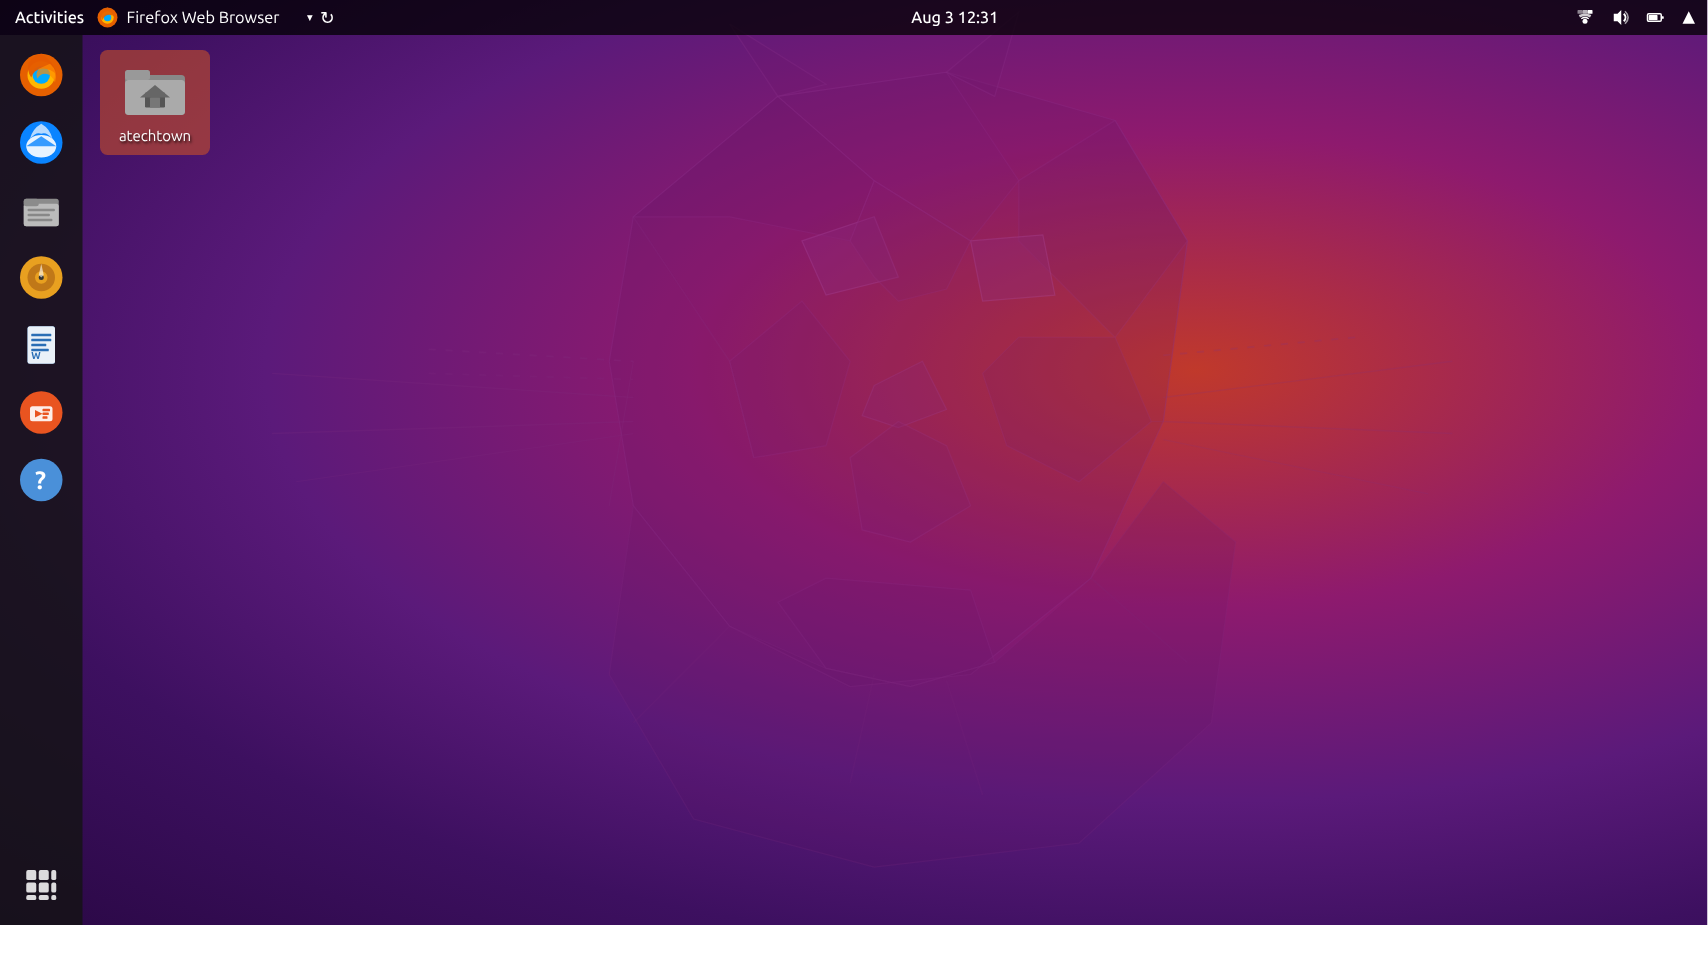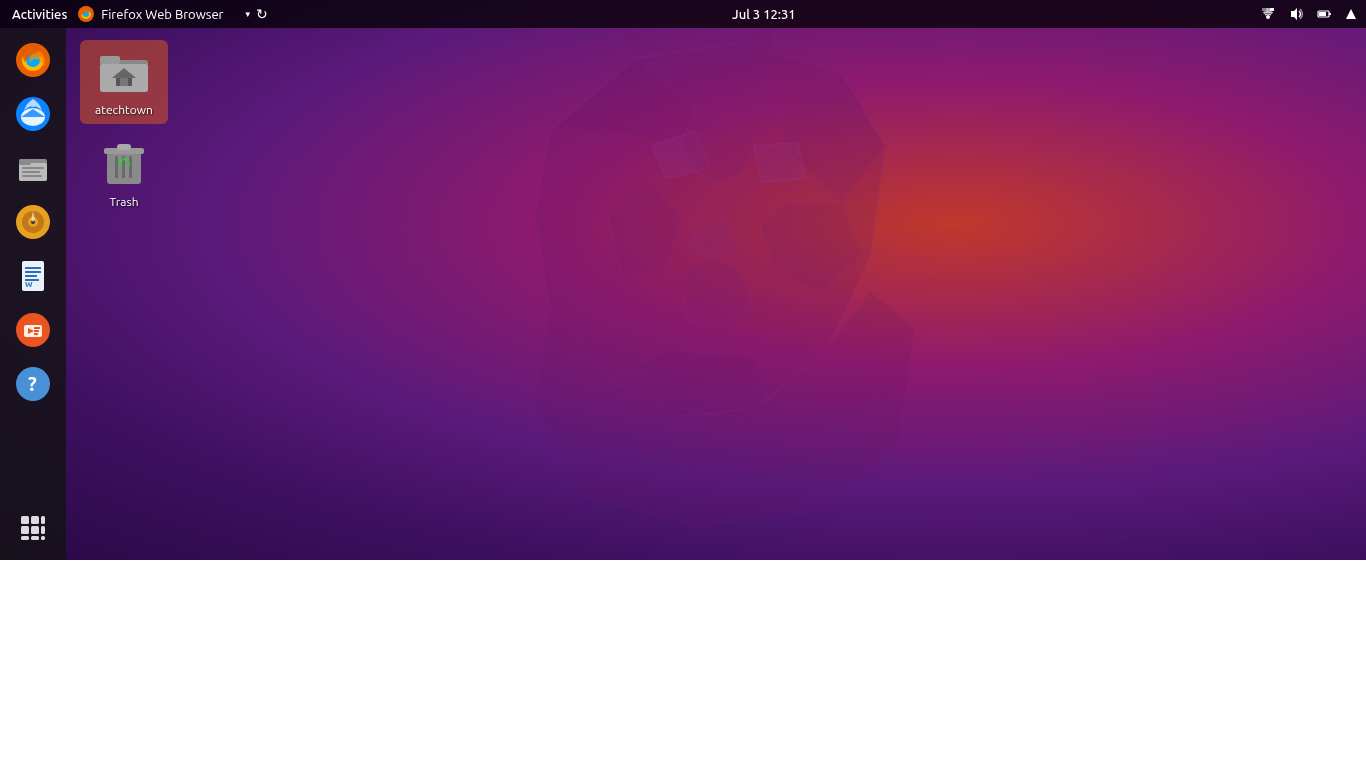--- a/index.html
+++ b/index.html
@@ -7,21 +7,21 @@
       width: 1366px;
       height: 768px;
       overflow: hidden;
       font-family: 'Ubuntu', sans-serif;
       position: relative;
     }
 
     
     #desktop {
       width: 1366px;
-      height: 560px;
+      height: 740px;
       position: relative;
       background: radial-gradient(ellipse at 70% 40%, #c0392b 0%, #8e1a6e 30%, #5b1a7a 55%, #3d1060 75%, #2a0845 100%);
       overflow: hidden;
     }
 
     
     #cat-overlay {
       position: absolute;
       top: 0; left: 0;
       width: 100%; height: 100%;
@@ -131,21 +131,21 @@
       cursor: pointer;
     }
 
     
     #desktop-icons {
       position: absolute;
       top: 40px;
       left: 80px;
       display: flex;
       flex-direction: column;
-      gap: 8px;
+      gap: 24px;
     }
 
     .desktop-icon {
       width: 88px;
       display: flex;
       flex-direction: column;
       align-items: center;
       gap: 4px;
       cursor: pointer;
       padding: 6px;
@@ -259,21 +259,21 @@
         </svg>
       </div>
       <div id="firefox-label">
         <span>Firefox Web Browser</span>
         <span class="dropdown-arrow">▾</span>
       </div>
       <span class="refresh-icon">↻</span>
     </div>
 
     <div id="topbar-center">
-      <span>Jul 3  12:31</span>
+      <span>Aug 3  12:31</span>
     </div>
 
     <div id="topbar-right">
 
       <div class="icon-btn">
         <svg width="16" height="16" viewBox="0 0 16 16" fill="white">
           <rect x="2" y="2" width="4" height="3" rx="0.5" opacity="0.5"></rect>
           <rect x="6" y="2" width="4" height="3" rx="0.5" opacity="0.7"></rect>
           <rect x="10" y="2" width="4" height="3" rx="0.5"></rect>
           <path d="M3,6 Q8,4 13,6 L12,8 Q8,6 4,8Z" fill="white" opacity="0.8"></path>
@@ -408,37 +408,16 @@
           <rect x="2" y="16" width="48" height="28" rx="3" fill="#aaa"></rect>
 
           <rect x="18" y="26" width="16" height="12" rx="1" fill="#555"></rect>
           <polygon points="26,20 14,30 38,30" fill="#666"></polygon>
           <rect x="22" y="30" width="8" height="8" rx="0.5" fill="#777"></rect>
         </svg>
       </div>
       <span class="icon-label">atechtown</span>
     </div>
 
-    <div class="desktop-icon">
-      <div class="icon-img">
-        <svg width="46" height="52" viewBox="0 0 46 52">
-
-          <rect x="6" y="14" width="34" height="32" rx="3" fill="#8a8a8a"></rect>
-
-          <rect x="3" y="10" width="40" height="6" rx="2" fill="#999"></rect>
-
-          <rect x="16" y="6" width="14" height="6" rx="3" fill="#aaa"></rect>
-
-          <rect x="14" y="18" width="3" height="22" rx="1" fill="#6a6a6a"></rect>
-          <rect x="21" y="18" width="3" height="22" rx="1" fill="#6a6a6a"></rect>
-          <rect x="28" y="18" width="3" height="22" rx="1" fill="#6a6a6a"></rect>
-
-          <path d="M19,22 Q23,18 27,22 L25,24 Q23,20 21,24Z" fill="#2ecc40" opacity="0.9"></path>
-          <path d="M27,22 Q31,26 27,30 L25,28 Q29,26 27,24Z" fill="#2ecc40" opacity="0.9"></path>
-          <path d="M19,30 Q15,26 19,22 L21,24 Q17,26 19,28Z" fill="#2ecc40" opacity="0.9"></path>
-        </svg>
-      </div>
-      <span class="icon-label">Trash</span>
-    </div>
 
   </div>
 
 </div>
 
 </body></html>

